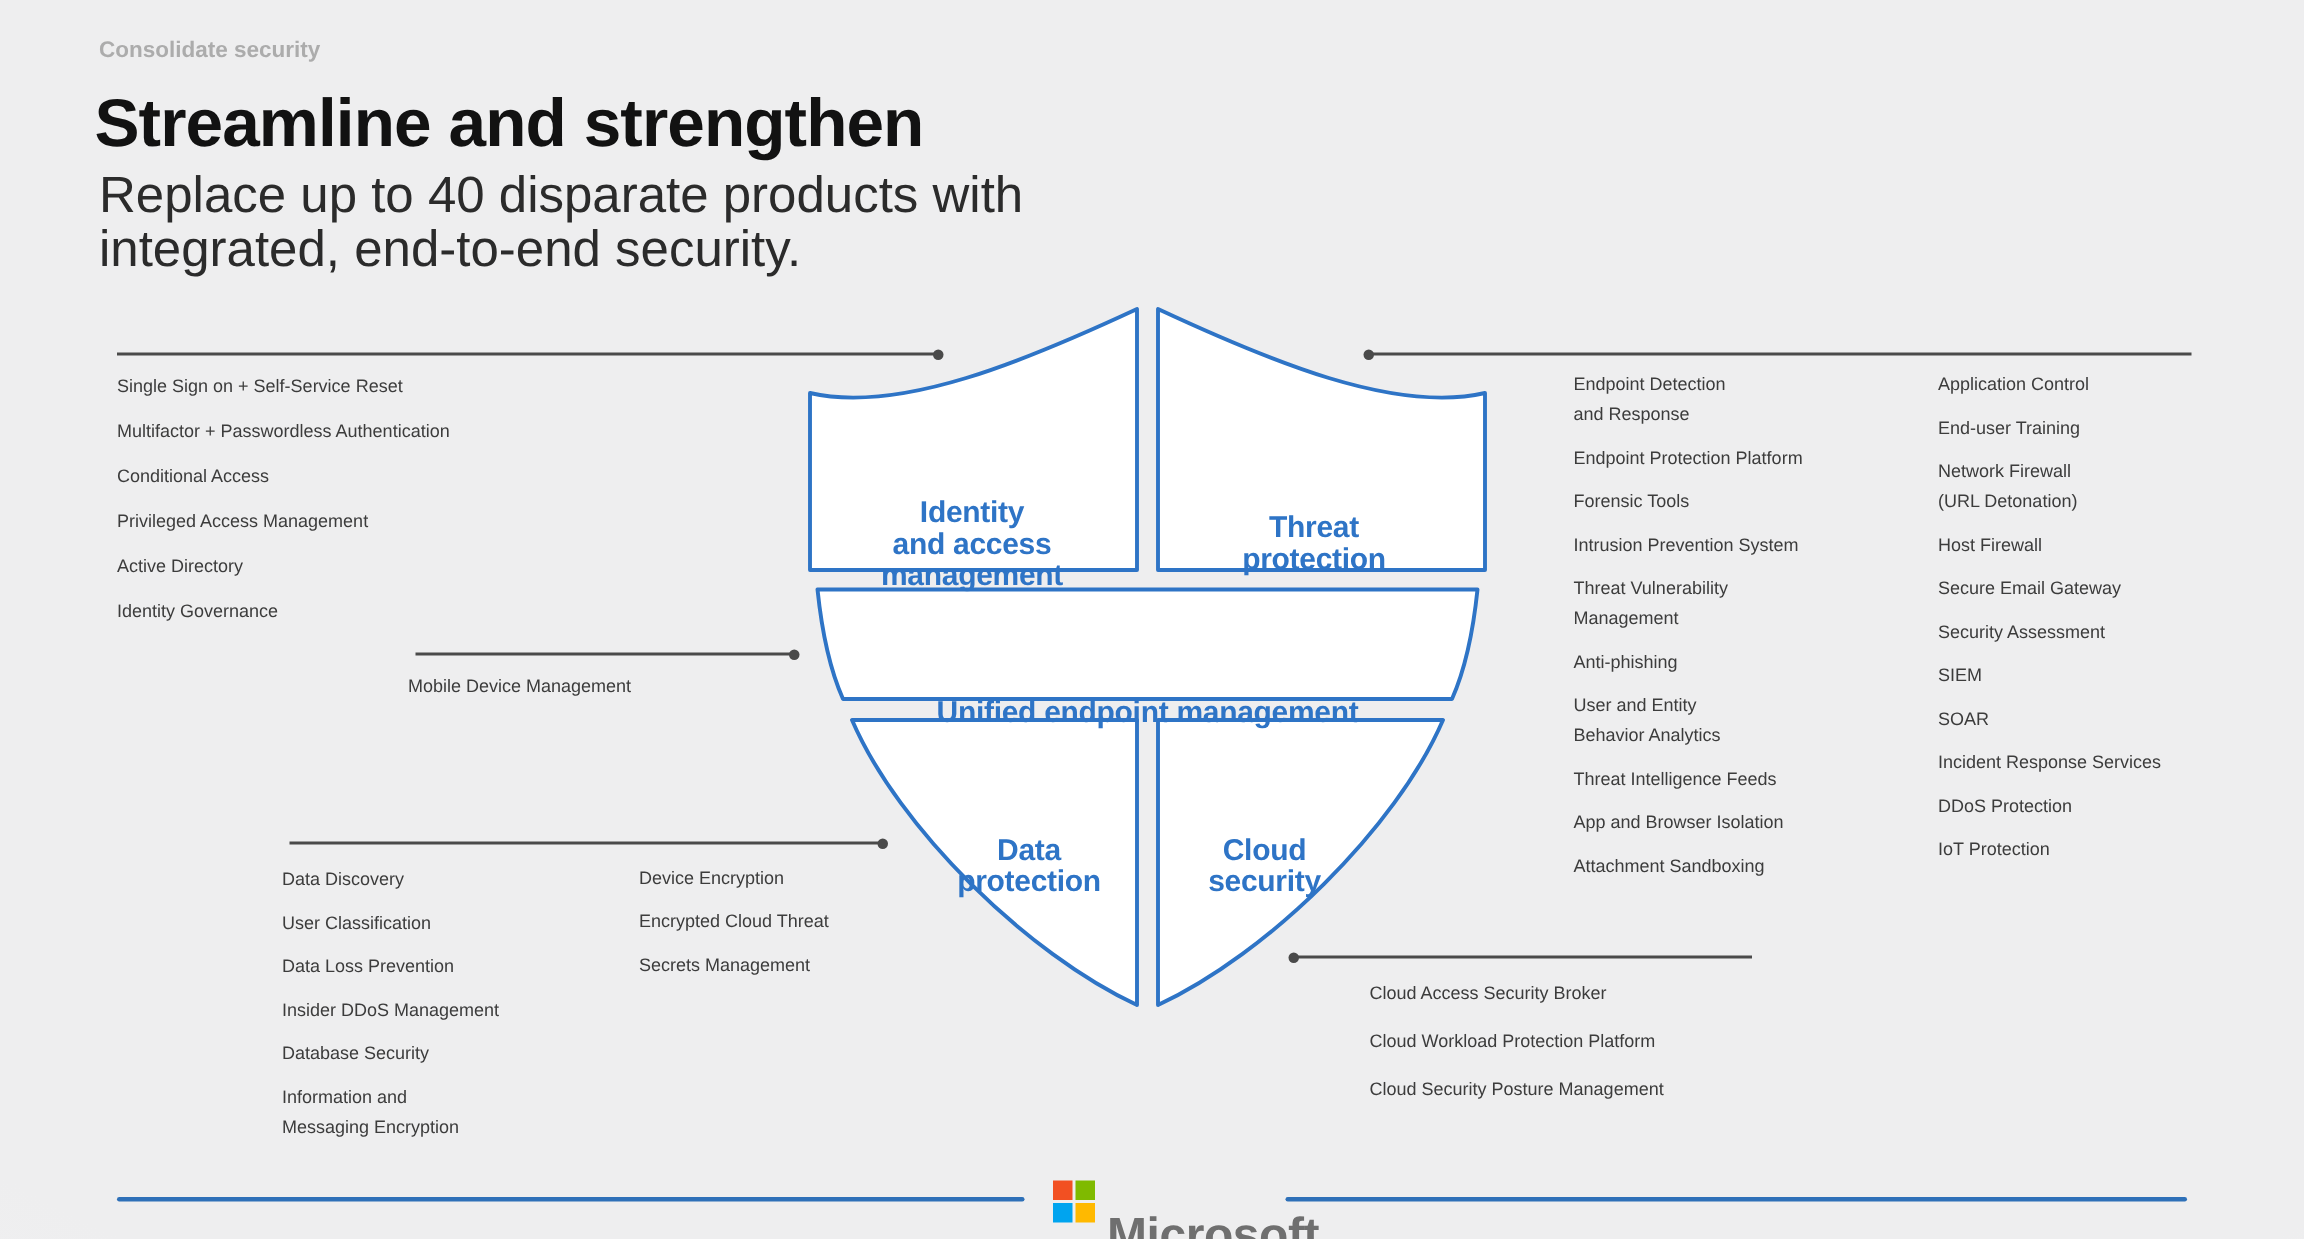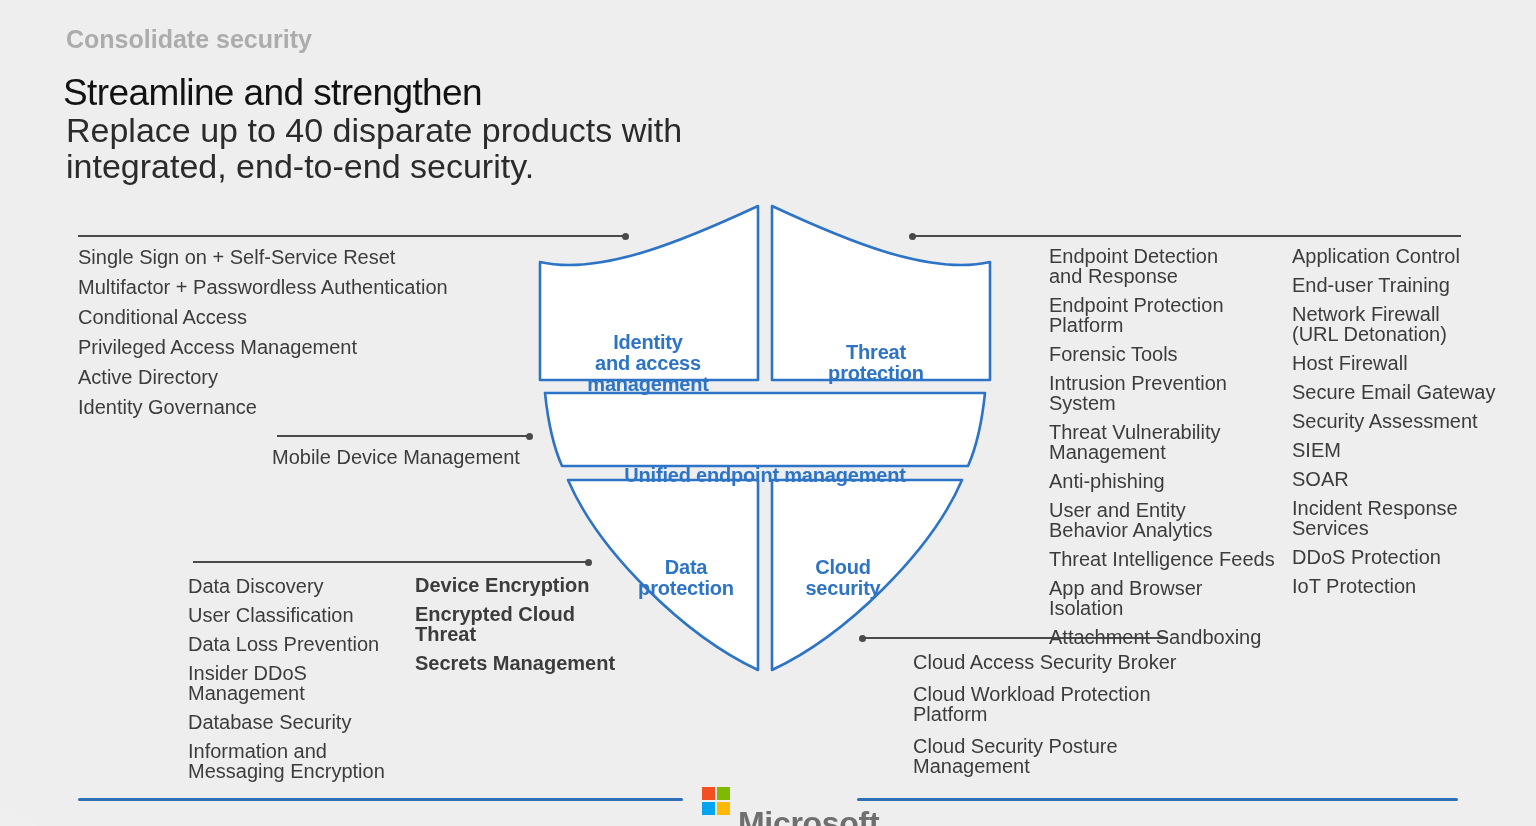--- a/index.html
+++ b/index.html
@@ -8,34 +8,34 @@
     --text-dark:#3C3C3C;
     --logo-red:#F25022; --logo-green:#7FBA00; --logo-blue:#00A4EF; --logo-yellow:#FFB900;
   }
   *{margin:0;padding:0;box-sizing:border-box;}
   html,body{width:1536px;height:826px;overflow:hidden;}
   body{font-family:"Liberation Sans","DejaVu Sans",sans-serif;background:#fff;}
   .slide{
     position:absolute;left:0;top:0;width:1536px;height:826px;
     background:radial-gradient(ellipse 115% 115% at 52% 46%, #EEEEEF 62%, #F7F7F8 100%);
   }
-  .eyebrow{position:absolute;left:66px;top:25px;font-size:25px;font-weight:600;color:#ACACAC;}
-  .title{position:absolute;left:63px;top:72px;font-size:37px;font-weight:400;color:#121212;letter-spacing:-0.6px;}
+  .eyebrow{position:absolute;left:66px;top:25px;font-size:15px;font-weight:600;color:#ACACAC;}
+  .title{position:absolute;left:63px;top:56px;font-size:45px;font-weight:700;color:#121212;letter-spacing:-0.6px;}
   .subtitle{position:absolute;left:66px;top:112px;font-size:34px;color:#2B2B2B;line-height:36px;white-space:pre-line;}
 
   .connector{position:absolute;height:2px;background:var(--connector-gray);}
   .connector.dot-right::after,
   .connector.dot-left::before{
     content:"";position:absolute;top:-2.5px;width:7px;height:7px;border-radius:50%;
     background:var(--connector-gray);
   }
   .connector.dot-right::after{right:-3px;}
   .connector.dot-left::before{left:-3px;}
 
-  .list{position:absolute;font-size:20px;color:var(--text-dark);}
+  .list{position:absolute;font-size:12px;color:var(--text-dark);}
   .list .item{line-height:20px;margin-bottom:9px;white-space:pre-line;}
   .list.gap10 .item{margin-bottom:10px;}
   .list.gap8 .item{margin-bottom:8px;}
   .list.gap12 .item{margin-bottom:12px;}
 
   .shield-svg{position:absolute;left:535px;top:200px;width:460px;height:478px;}
   .shield-svg path{fill:#FFFFFF;stroke:var(--accent-blue);stroke-width:2.6;stroke-linejoin:round;}
 
   .q-label{
     position:absolute;color:var(--accent-blue);font-weight:700;font-size:20px;line-height:21px;
@@ -100,21 +100,21 @@
 
   <div class="list" style="left:188px;top:576px;width:240px;">
     <div class="item">Data Discovery</div>
     <div class="item">User Classification</div>
     <div class="item">Data Loss Prevention</div>
     <div class="item">Insider DDoS Management</div>
     <div class="item">Database Security</div>
     <div class="item">Information and
 Messaging Encryption</div>
   </div>
-  <div class="list" style="left:415px;top:575px;width:220px;font-weight:bold;">
+  <div class="list" style="left:426px;top:575px;width:220px;">
     <div class="item">Device Encryption</div>
     <div class="item">Encrypted Cloud Threat</div>
     <div class="item">Secrets Management</div>
   </div>
 
   <div class="list" style="left:1049px;top:246px;width:230px;">
     <div class="item">Endpoint Detection
 and Response</div>
     <div class="item">Endpoint Protection Platform</div>
     <div class="item">Forensic Tools</div>

